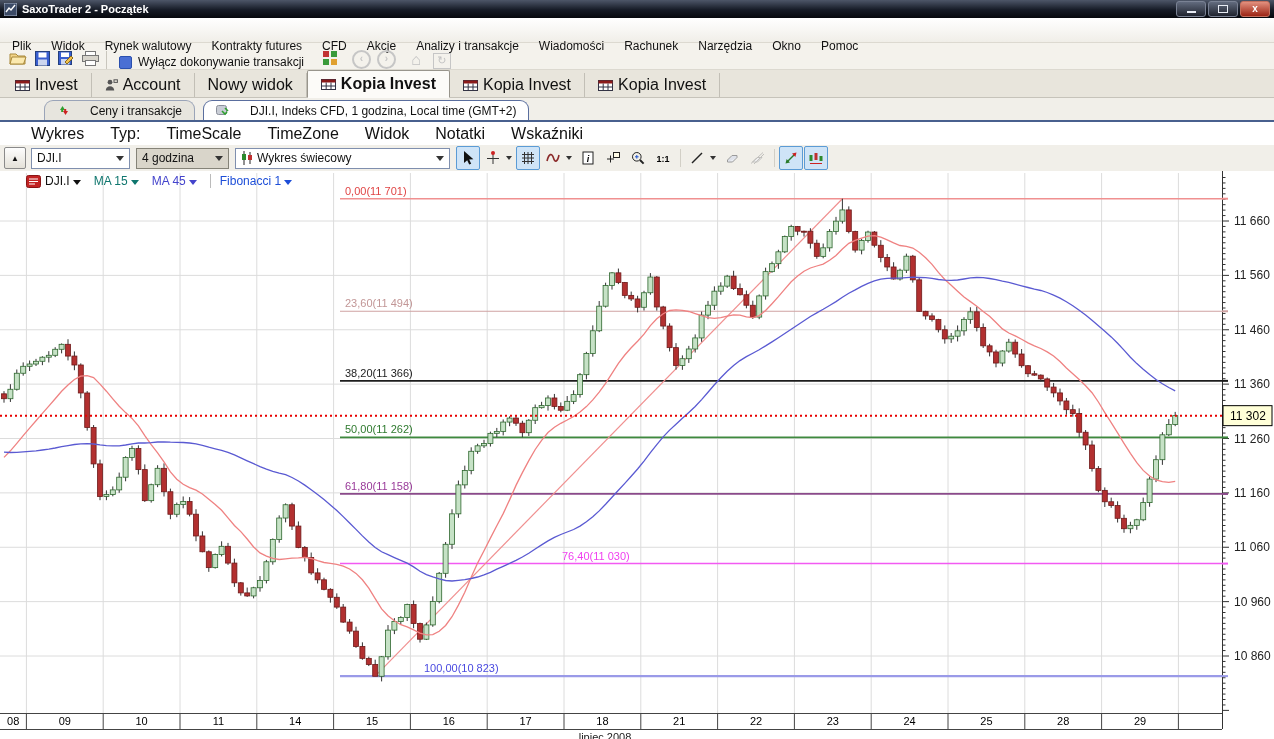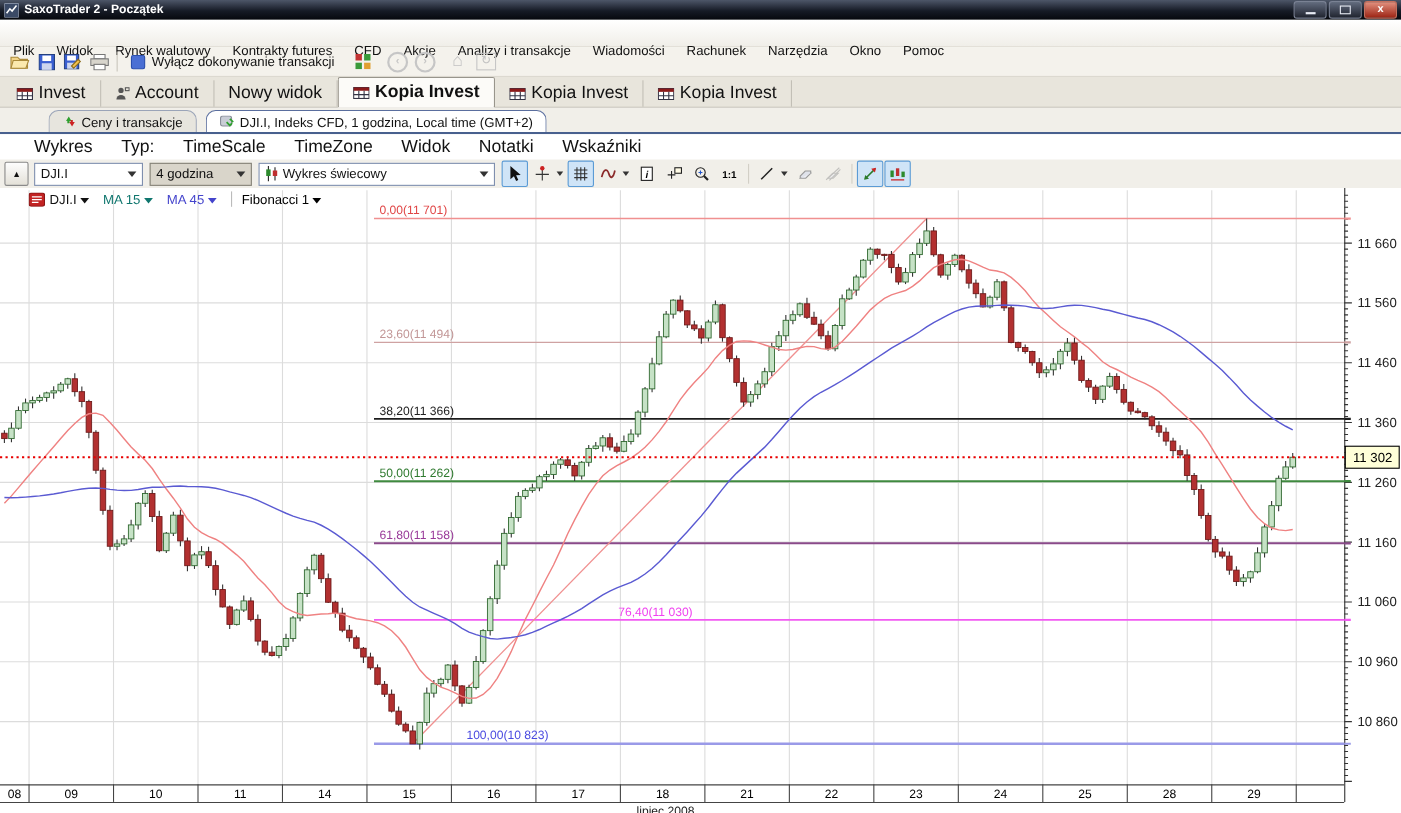--- a/index.html
+++ b/index.html
@@ -14,38 +14,38 @@
         background:linear-gradient(#626b7e,#20242f);display:flex;align-items:center;justify-content:center;}
   .wbtn .bar{width:9px;height:2px;background:#e8ecf4;margin-top:6px;}
   .wbtn .box{width:8px;height:6px;border:1px solid #e8ecf4;}
   .wbtn.close{background:linear-gradient(#e2907e,#9c2414);border-color:#c4705e;color:#fff;
               font-size:10px;font-weight:bold;line-height:10px;}
   
   .menubar{height:24px;background:linear-gradient(#ffffff,#f0eee8);border-bottom:1px solid #dcd9d0;
            display:flex;align-items:center;font-size:12px;padding-left:2px;}
   .menu-item{padding:0 10px;margin-top:32px;}
   
-  .toolbar{height:26px;background:#f4f2ec;border-bottom:1px solid #dcd9d0;display:flex;align-items:center;
+  .toolbar{height:26px;background:#f4f2ec;border-bottom:1px solid #dcd9d0;display:flex;align-items:flex-end;
            font-size:12px;padding-left:6px;}
   .tb-ic{display:flex;align-items:center;justify-content:center;width:24px;height:22px;}
   .vsep{width:1px;height:18px;background:#c9c6bd;margin:0 4px;}
   .toggle-sq{width:11px;height:11px;background:#4a6fd4;border:1px solid #2a4fae;border-radius:2px;margin:0 6px 0 8px;}
   .gray-ic{color:#c2c2c2;font-size:14px;width:22px;text-align:center;}
   .gray-circ{width:15px;height:15px;border:2px solid #c6c6c6;border-radius:50%;color:#c6c6c6;
              font-size:10px;line-height:13px;text-align:center;font-weight:bold;margin:0 3px;}
   
   .wstabs{height:27px;background:#e8e5dc;border-bottom:1px solid #c6c3ba;display:flex;align-items:flex-end;
           font-size:16px;padding-left:2px;}
   .wstab{display:flex;align-items:center;gap:5px;padding:0 13px;height:24px;border-right:1px solid #c2bfb6;}
   .wstab.active{background:#fcfbf8;border:1px solid #98958c;border-bottom:1px solid #fcfbf8;
                 border-radius:2px 2px 0 0;font-weight:bold;height:26px;margin-bottom:-1px;}
   
   .subtabs{height:22px;background:#f1efe9;border-bottom:2px solid #48608e;display:flex;align-items:flex-end;
            font-size:12px;padding-left:44px;}
-  .stab{display:flex;align-items:center;gap:5px;height:19px;padding:0 12px;margin-right:8px;
+  .stab{display:flex;align-items:center;gap:21px;height:19px;padding:0 12px;margin-right:8px;
         border:1px solid #9aa4b8;border-bottom:none;border-radius:9px 9px 0 0;background:#e7e5de;}
   .stab.active{background:#ffffff;font-weight:normal;border-color:#5a6e9e;}
   
   .chartmenu{height:23px;background:#fff;display:flex;align-items:center;font-size:16px;padding-left:18px;}
   .cmenu-item{padding:0 13px;}
   
   .charttools{height:26px;background:#f1efe9;display:flex;align-items:center;padding-left:4px;font-size:12px;}
   .upbtn{width:20px;height:20px;border:1px solid #8a8a8a;background:linear-gradient(#fdfdfd,#e4e1d8);
          display:flex;align-items:center;justify-content:center;border-radius:2px;margin-right:5px;font-size:8px;}
   .combo{height:19px;border:1px solid #7f8fae;background:#fff;display:flex;align-items:center;
@@ -346,21 +346,21 @@
         </span>
       <span class="leg-item" style="color:#0f766e">
           <span>MA 15</span>
           <span class="leg-car"></span>
         </span>
       <span class="leg-item" style="color:#4444cc">
           <span>MA 45</span>
           <span class="leg-car"></span>
         </span>
       <span style="width:1px;height:14px;background:#bbb"></span>
-      <span class="leg-item" style="color:#000000;margin-left:5px">
+      <span class="leg-item" style="color:#1d4ed8;margin-left:5px">
           <span>Fibonacci 1</span>
           <span class="leg-car"></span>
         </span>
     </div>
     <svg id="chart" width="1274" height="571">
         <g>
           <line x1="26.400000000000002" y1="2" x2="26.400000000000002" y2="542" stroke="#dcdcdc"></line>
           <line x1="103.2" y1="2" x2="103.2" y2="542" stroke="#dcdcdc"></line>
           <line x1="180.00000000000003" y1="2" x2="180.00000000000003" y2="542" stroke="#dcdcdc"></line>
           <line x1="256.8" y1="2" x2="256.8" y2="542" stroke="#dcdcdc"></line>

